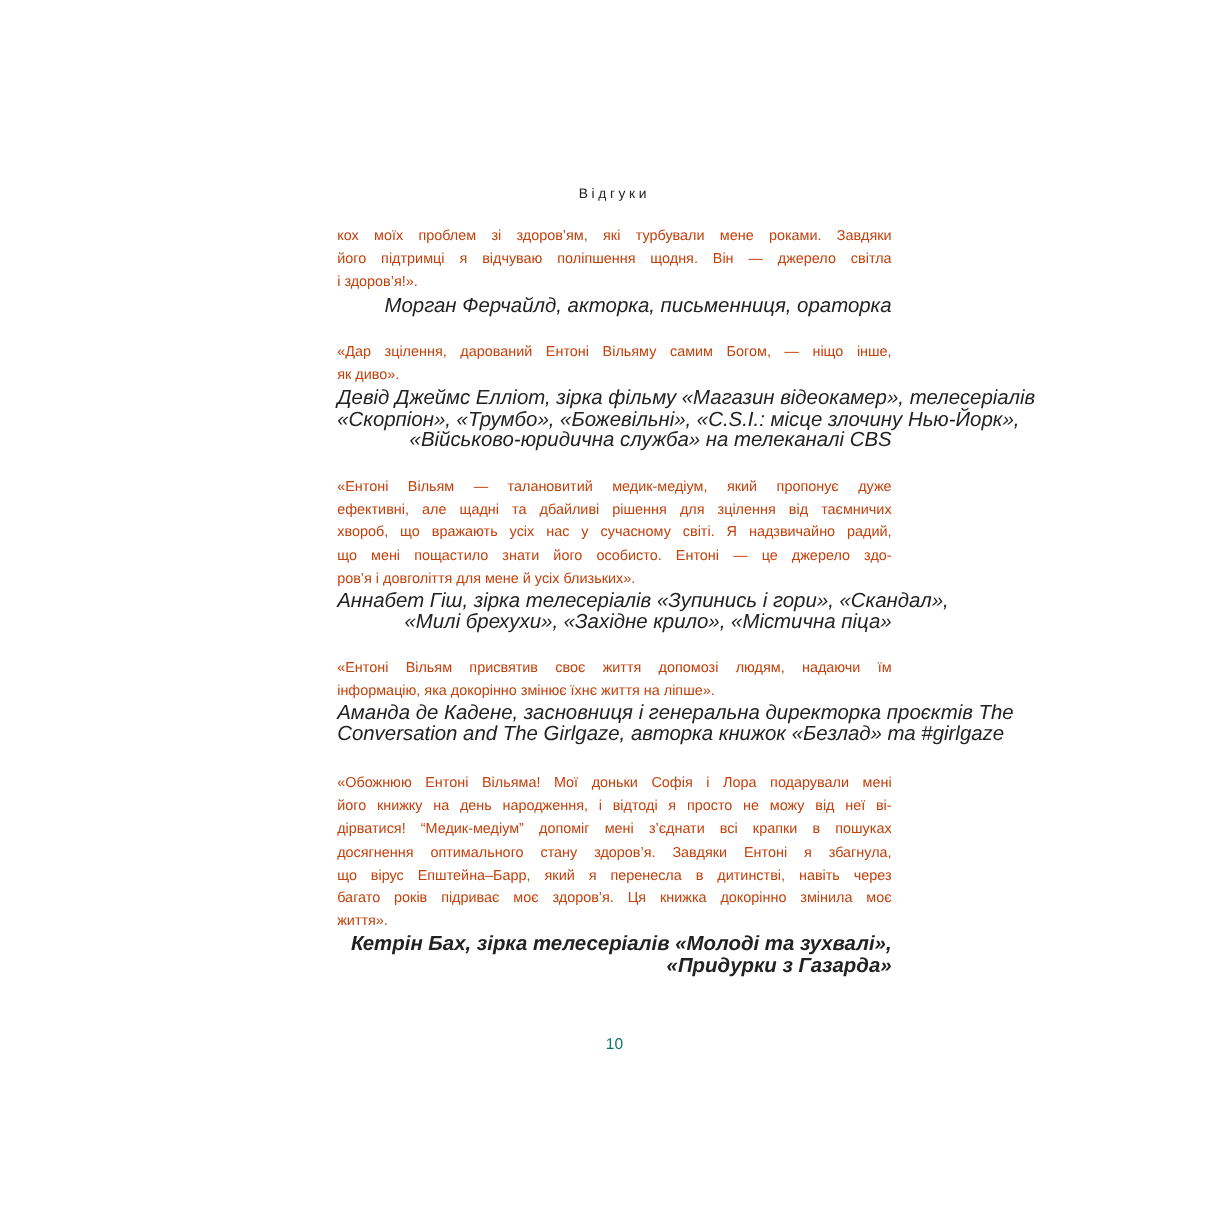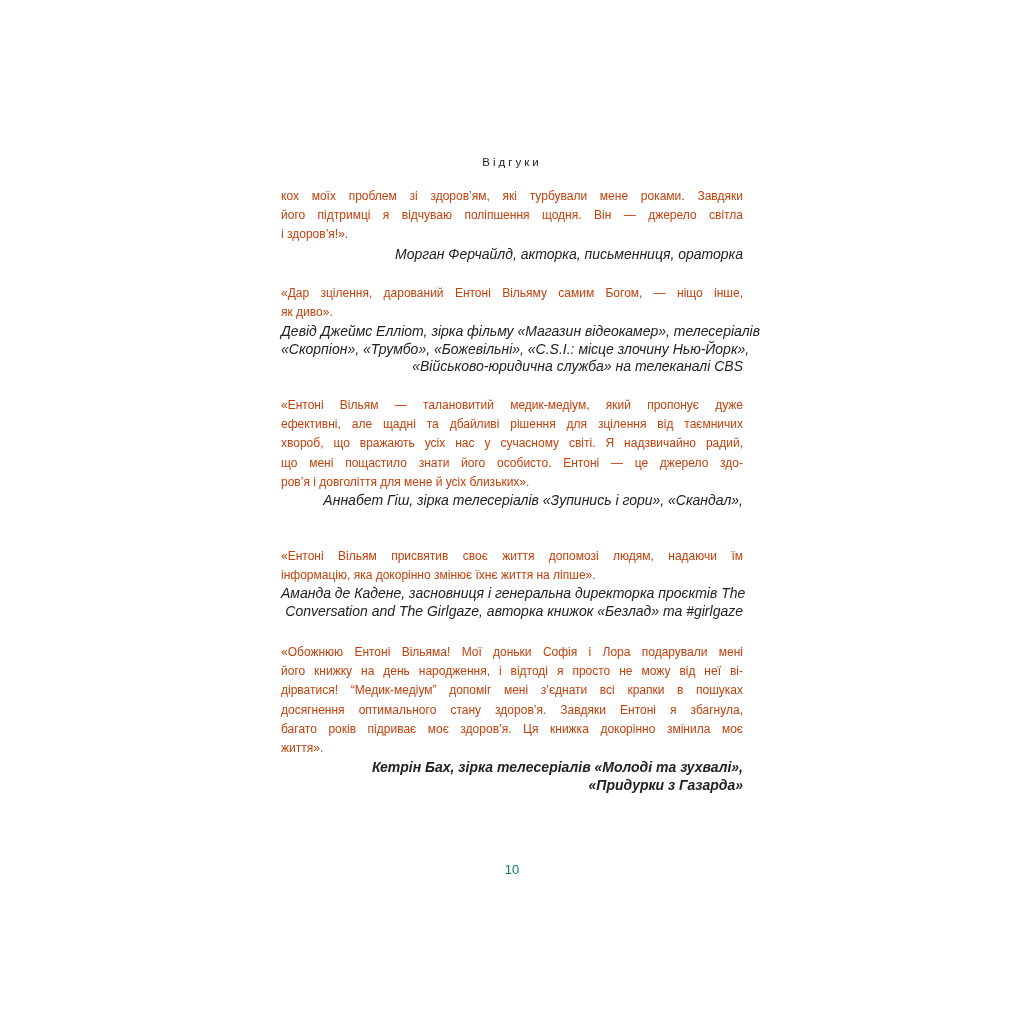--- a/index.html
+++ b/index.html
@@ -5,21 +5,21 @@
     html, body { margin: 0; padding: 0; background: #ffffff; }
     body { width: 1024px; height: 1024px; position: relative; overflow: hidden;
       font-family: "Liberation Sans", sans-serif; color: #1a1a1a; }
     .page { position: absolute; left: 281px; top: 0; width: 462px; }
     .running-head { position: absolute; top: 156px; left: 0; width: 462px; text-align: center;
       font-size: 11.5px; letter-spacing: 3px; color: #222; }
     .block { position: absolute; left: 0; width: 462px; }
     .quote { font-size: 12px; line-height: 19.2px; text-align: justify; margin: 0; color: #c2410c; }
     .quote .line { display: block; text-align: justify; text-align-last: justify; white-space: nowrap; }
     .quote .line.last { text-align-last: left; }
-    .attr { font-style: italic; font-size: 14px; line-height: 17.4px; text-align: right; color: #222; margin: 0; }
+    .attr { font-style: italic; font-size: 17px; line-height: 17.4px; text-align: right; color: #222; margin: 0; }
     .attr .line { display: block; white-space: nowrap; }
     .page-number { position: absolute; top: 862px; left: 0; width: 462px; text-align: center; font-size: 13px; color: #0f766e; }
   </style>
 </head>
 <body>
 
 <div class="page">
   <div class="running-head">Відгуки</div>
 
   <div class="block" style="top:187px;">
@@ -48,40 +48,42 @@
   <div class="block" style="top:396px;">
     <p class="quote">
       <span class="line">«Ентоні Вільям — талановитий медик-медіум, який пропонує дуже</span>
       <span class="line">ефективні, але щадні та дбайливі рішення для зцілення від таємничих</span>
       <span class="line">хвороб, що вражають усіх нас у сучасному світі. Я надзвичайно радий,</span>
       <span class="line">що мені пощастило знати його особисто. Ентоні — це джерело здо-</span>
       <span class="line last">ров’я і довголіття для мене й усіх близьких».</span>
     </p>
     <p class="attr" style="margin-top:0px;">
       <span class="line">Аннабет Гіш, зірка телесеріалів «Зупинись і гори», «Скандал»,</span>
+      <span class="line">«Милі брехухи», «Західне крило», «Містична піца»</span>
     </p>
   </div>
 
   <div class="block" style="top:547px;">
     <p class="quote">
       <span class="line">«Ентоні Вільям присвятив своє життя допомозі людям, надаючи їм</span>
       <span class="line last">інформацію, яка докорінно змінює їхнє життя на ліпше».</span>
     </p>
     <p class="attr" style="margin-top:0px;">
       <span class="line">Аманда де Кадене, засновниця і генеральна директорка проєктів The</span>
       <span class="line">Conversation and The Girlgaze, авторка книжок «Безлад» та #girlgaze</span>
     </p>
   </div>
 
   <div class="block" style="top:643px;">
     <p class="quote">
       <span class="line">«Обожнюю Ентоні Вільяма! Мої доньки Софія і Лора подарували мені</span>
       <span class="line">його книжку на день народження, і відтоді я просто не можу від неї ві-</span>
       <span class="line">дірватися! “Медик-медіум” допоміг мені з’єднати всі крапки в пошуках</span>
       <span class="line">досягнення оптимального стану здоров’я. Завдяки Ентоні я збагнула,</span>
+      <span class="line">що вірус Епштейна–Барр, який я перенесла в дитинстві, навіть через</span>
       <span class="line">багато років підриває моє здоров’я. Ця книжка докорінно змінила моє</span>
       <span class="line last">життя».</span>
     </p>
     <p class="attr" style="margin-top:1px;font-weight:bold;">
       <span class="line">Кетрін Бах, зірка телесеріалів «Молоді та зухвалі»,</span>
       <span class="line">«Придурки з Газарда»</span>
     </p>
   </div>
 
   <div class="page-number">10</div>

